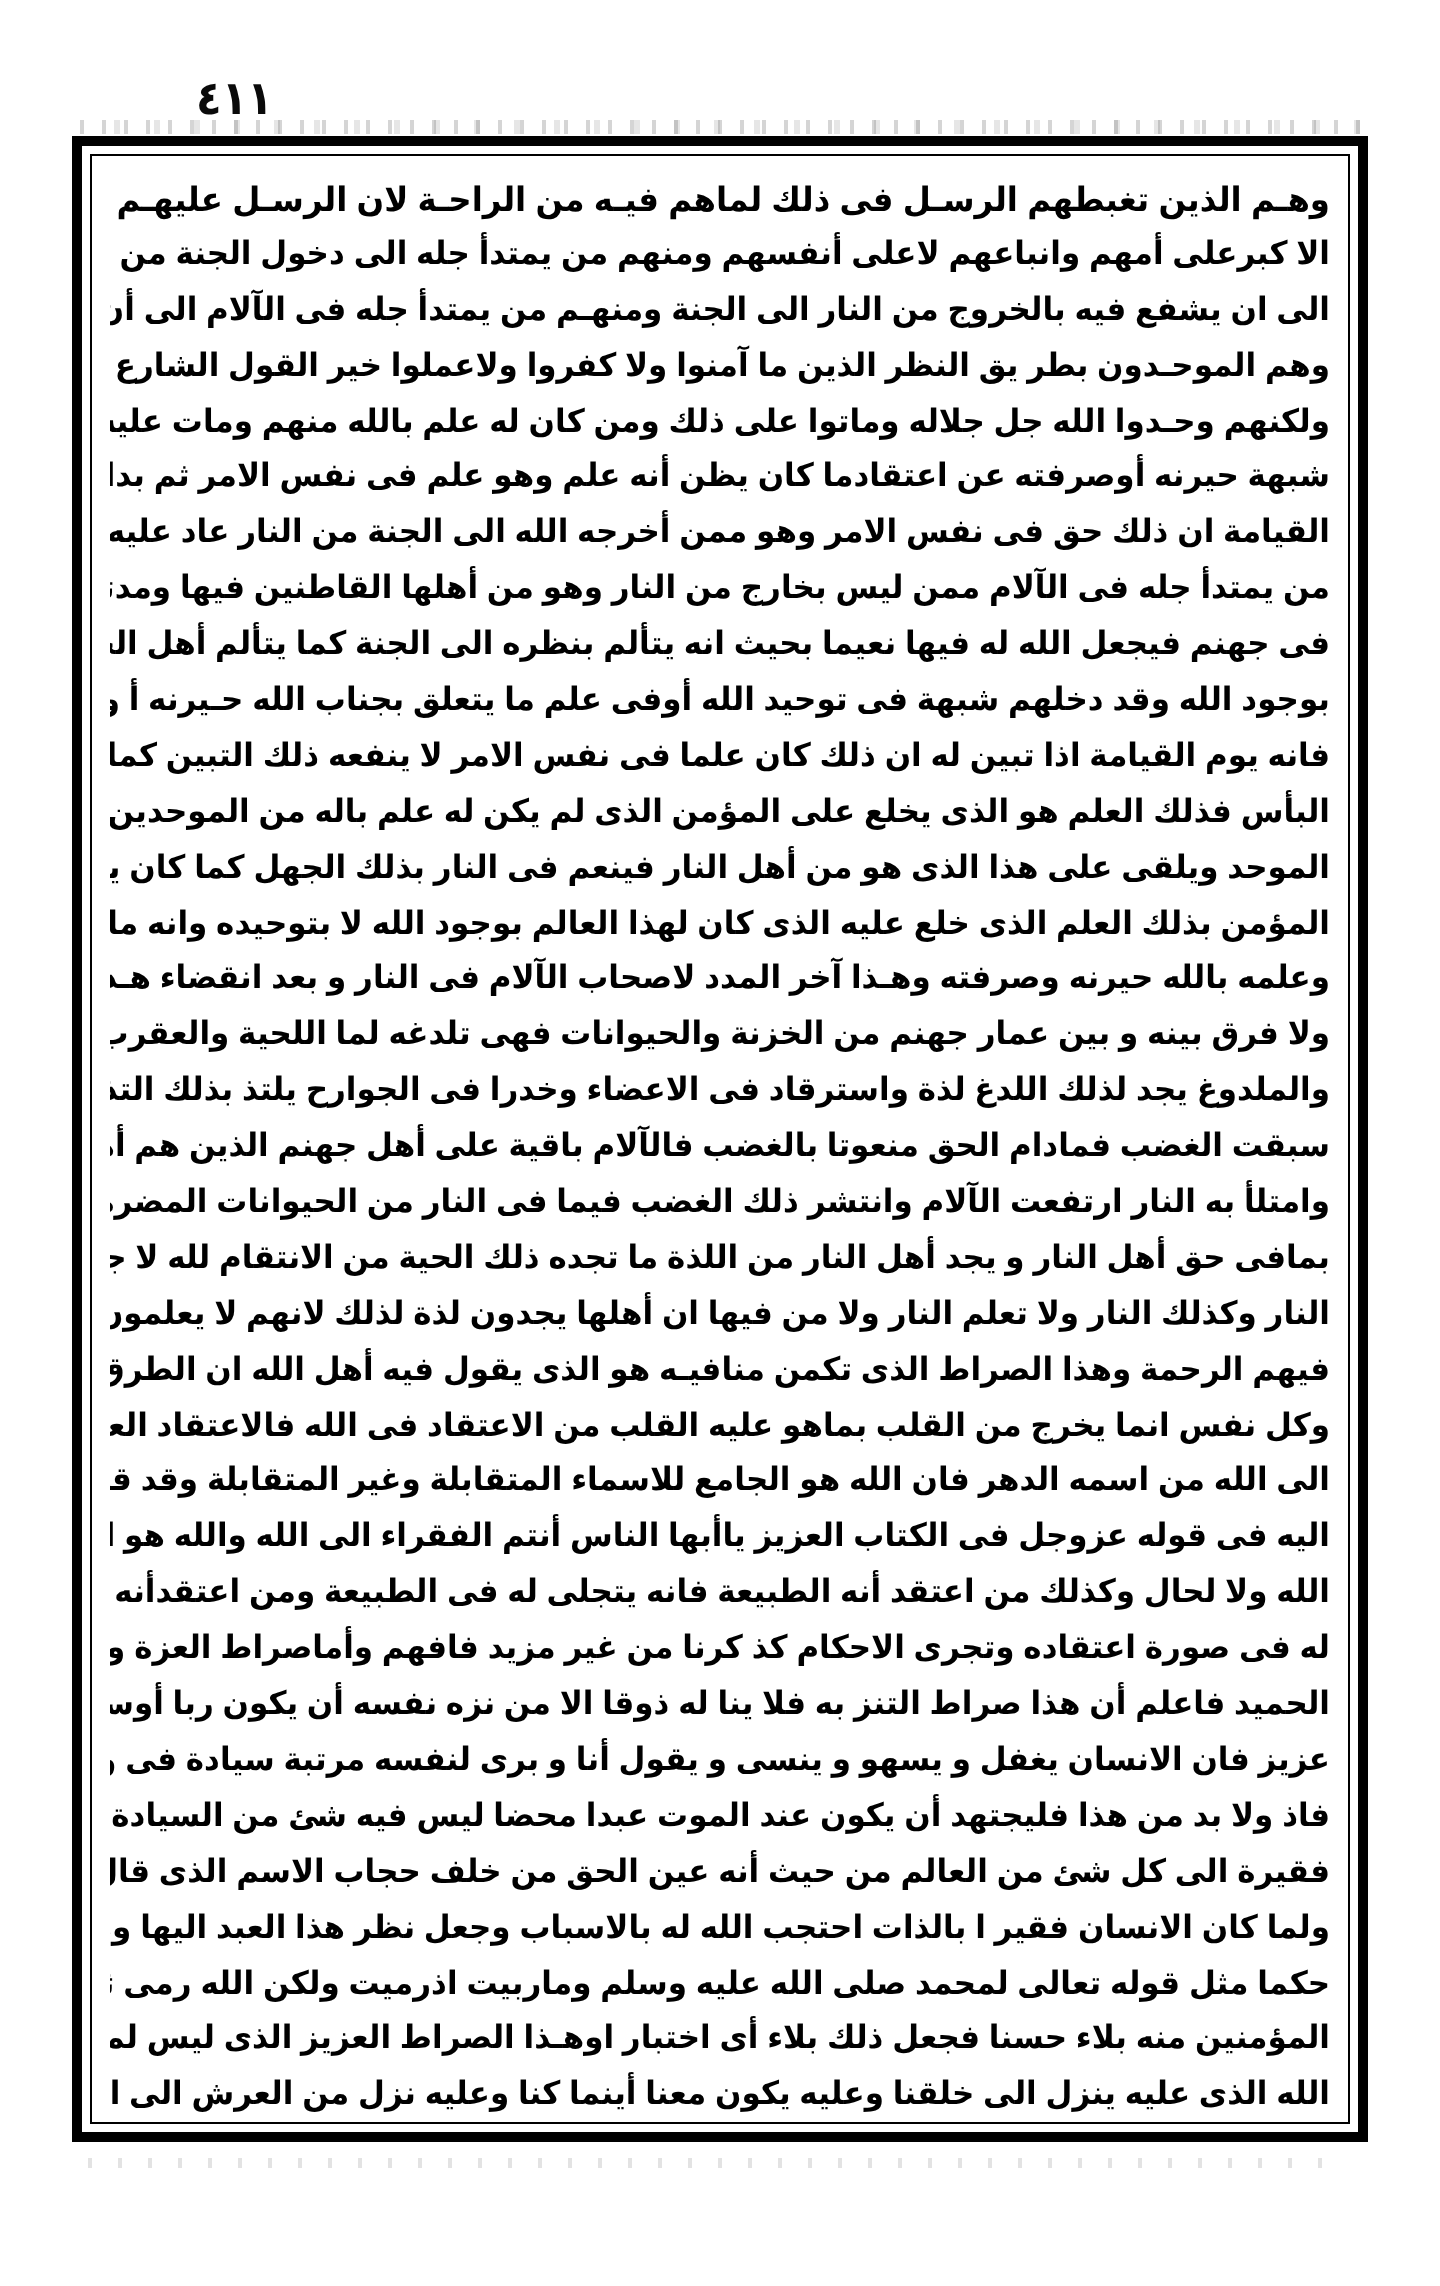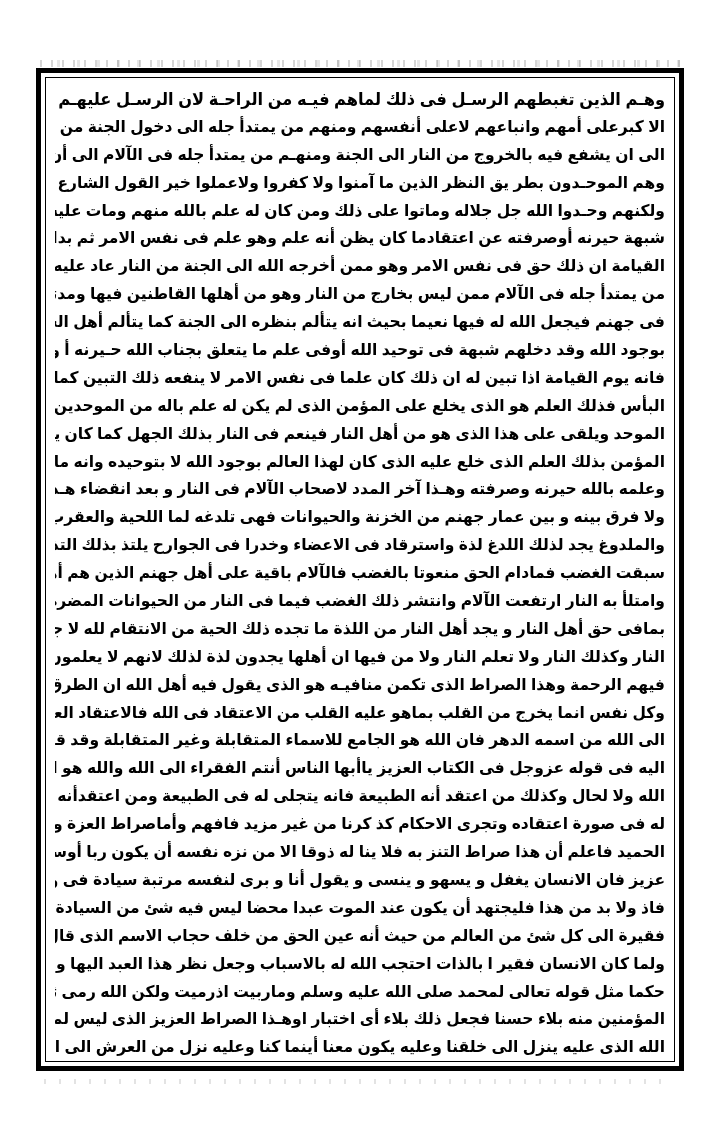--- a/index.html
+++ b/index.html
@@ -145,20 +145,23 @@
   .line:first-child {
     font-size: 16.2px;
     letter-spacing: 0px;
   }
 </style>
 </head>
 <body>
 
 <div class="page">
 
+  <div class="folio-row">
+    <div class="folio-number">٤١١</div>
+  </div>
 
   <div class="scan-speckle-top"></div>
 
   <div class="frame-outer">
     <div class="frame-inner">
       <div class="text-block" id="text-block">
           <div class="line stretch"><span>وهـم الذين تغبطهم الرسـل فى ذلك لماهم فيـه من الراحـة لان الرسـل عليهـم السـلام يخافون يوم الفزع</span></div>
           <div class="line stretch"><span>الا كبرعلى أمهم وانباعهم لاعلى أنفسهم ومنهم من يمتدأ جله الى دخول الجنة من العرض ومنهم من يمتدأ جله فى الآلام</span></div>
           <div class="line stretch"><span>الى ان يشفع فيه بالخروج من النار الى الجنة ومنهـم من يمتدأ جله فى الآلام الى أن يخرجه الله بنفسه لا بشـفاعة شافع</span></div>
           <div class="line stretch"><span>وهم الموحـدون بطر يق النظر الذين ما آمنوا ولا كفروا ولاعملوا خير القول الشارع قط فانهم لم يكونوا مؤمنين</span></div>

